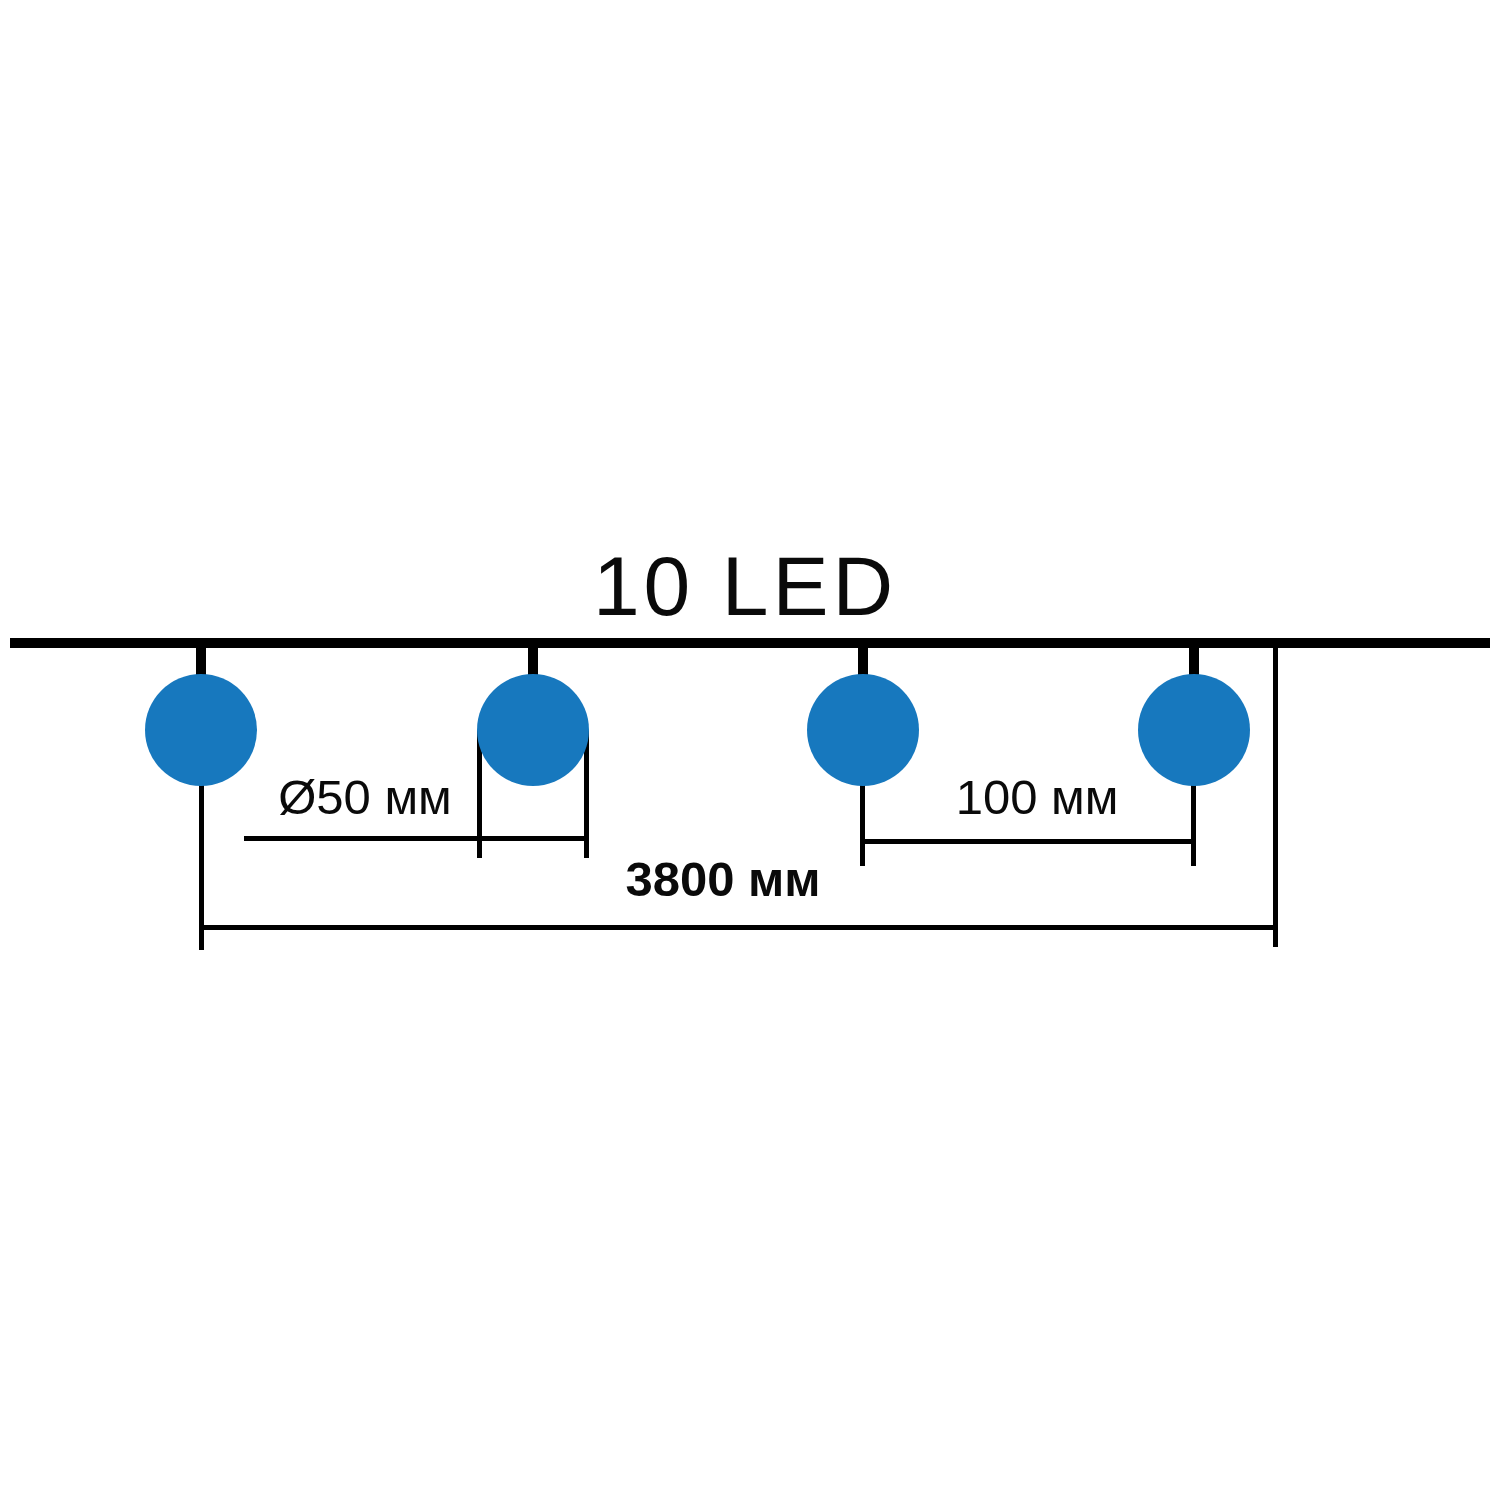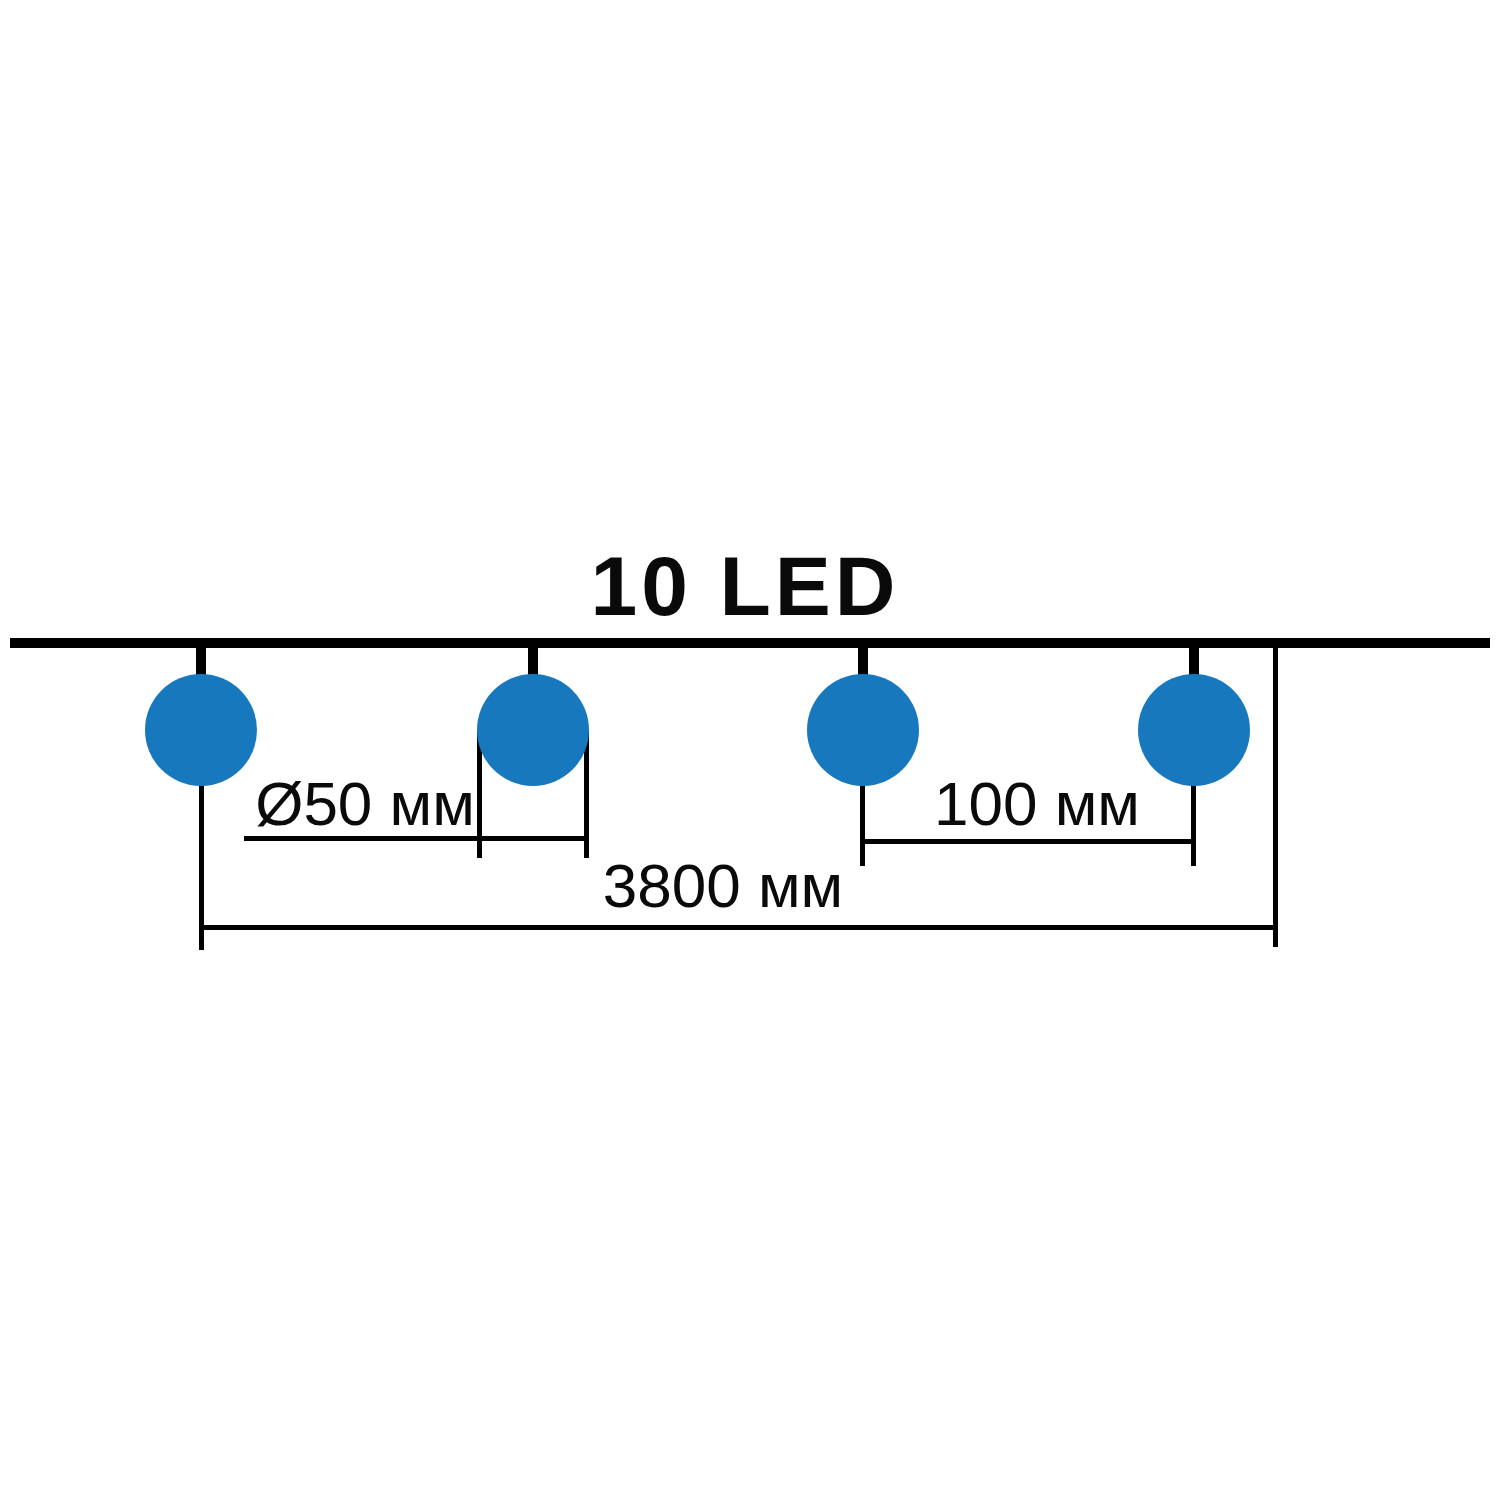--- a/index.html
+++ b/index.html
@@ -16,21 +16,21 @@
     font-family: "Liberation Sans", "DejaVu Sans", sans-serif;
     color: #000000;
   }
   .title {
     position: absolute;
     top: 538px;
     left: 0;
     width: 1490px;
     text-align: center;
     font-size: 84px;
-    font-weight: 700;
+    font-weight: 400;
     letter-spacing: 4px;
     color: #0a0a0a;
     white-space: nowrap;
   }
   .wire {
     position: absolute;
     left: 10px;
     top: 638px;
     width: 1480px;
     height: 10px;
@@ -56,21 +56,21 @@
     width: 5px;
     background: #000000;
   }
   .dim-line {
     position: absolute;
     height: 5px;
     background: #000000;
   }
   .dim-label {
     position: absolute;
-    font-size: 62px;
+    font-size: 49px;
     font-weight: 500;
     color: #0a0a0a;
     white-space: nowrap;
     transform: translateX(-50%);
     line-height: 1;
   }
   
   .stem-1 { left: 196px; }
   .stem-2 { left: 528px; }
   .stem-3 { left: 858px; }
@@ -86,21 +86,21 @@
   .label-d50     { left: 365px; top: 773px; }
   
   .ext-200-left  { left: 860px;  top: 784px; height: 82px; }
   .ext-200-right { left: 1191px; top: 784px; height: 82px; }
   .dim-200       { left: 863px;  top: 839px; width: 331px; }
   .label-200     { left: 1037px; top: 773px; }
   
   .ext-3800-left  { left: 199px;  top: 784px; height: 166px; }
   .ext-3800-right { left: 1273px; top: 648px; height: 299px; }
   .dim-3800       { left: 202px;  top: 925px; width: 1076px; }
-  .label-3800     { left: 723px;  top: 855px; }
+  .label-3800     { left: 723px;  top: 855px; font-weight: bold; }
 </style>
 </head>
 <body>
 
 <div class="stage">
 
   <div class="title">10 LED</div>
 
   <div class="wire"></div>
 

